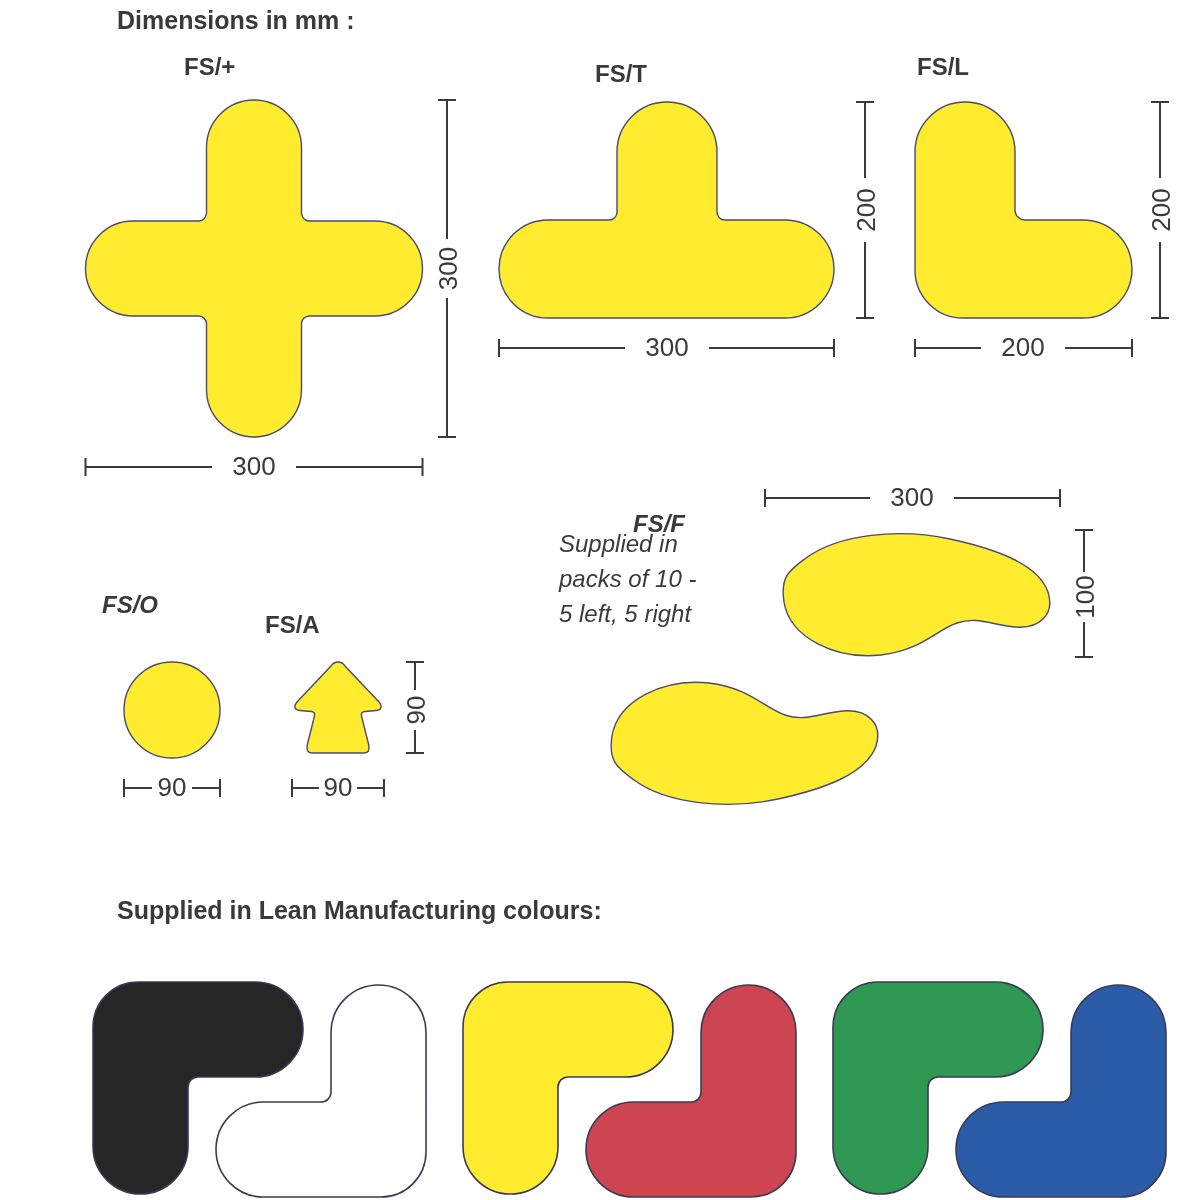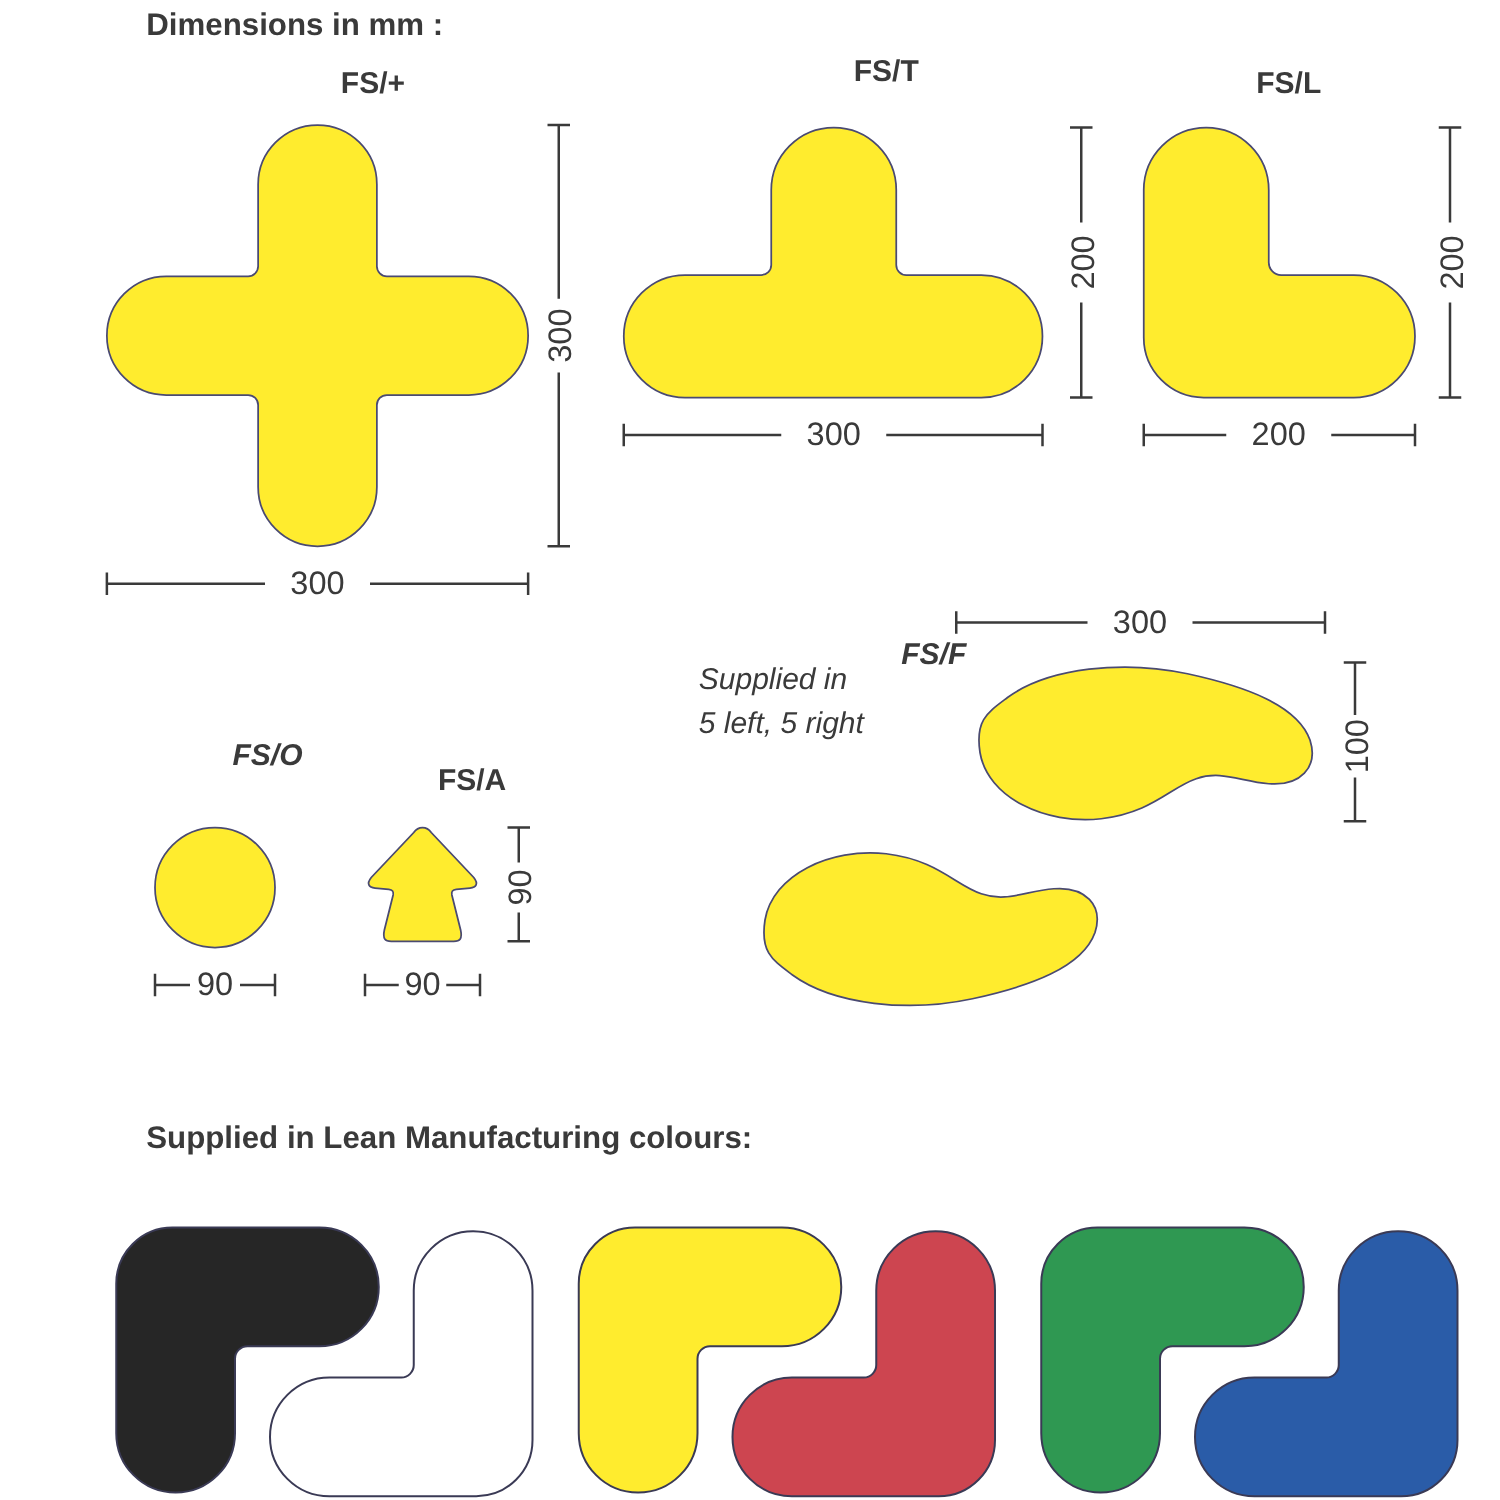--- a/index.html
+++ b/index.html
@@ -1,43 +1,44 @@
 <!DOCTYPE html>
 <html style="--ink: #3a3a3a; --outline: #4a4a72; --outline2: #3a3a55; --yellow: #ffec2e; --paper: #ffffff;"><head>
 <meta charset="utf-8">
 <style>
   html,body{margin:0;padding:0;background:#fff;}
   #canvas{position:relative;width:1200px;height:1200px;background:#fff;overflow:hidden;
           font-family:"Liberation Sans",sans-serif;margin-left:27px;}
   .abs{position:absolute;}
   .sec-title{position:absolute;font:700 25px "Liberation Sans",sans-serif;color:var(--ink);white-space:nowrap;}
-  .fig-label{position:absolute;width:140px;text-align:right;font:700 24px "Liberation Sans",sans-serif;color:var(--ink);}
+  .fig-label{position:absolute;width:140px;text-align:left;font:700 24px "Liberation Sans",sans-serif;color:var(--ink);}
   .note{position:absolute;width:220px;font:italic 400 24px "Liberation Sans",sans-serif;
         color:var(--ink);line-height:35px;}
   .yshape{fill:var(--yellow);stroke:var(--outline);stroke-width:1.4px;}
   .cshape{stroke:var(--outline2);stroke-width:1.6px;}
   .dim{stroke:var(--ink);stroke-width:2px;fill:none;}
   .dimnum{font:400 26px "Liberation Sans",sans-serif;fill:var(--ink);text-anchor:middle;}
 </style>
 </head>
 <body>
 
 <div id="canvas">
 
   <div class="sec-title" style="left:90px;top:6px;">Dimensions in mm :</div>
 
   <div class="fig-label" style="left:157px;top:53px;">FS/+</div>
-  <div class="fig-label" style="left:568px;top:44px;">FS/T</div>
+  <div class="fig-label" style="left:568px;top:60px;">FS/T</div>
   <div class="fig-label" style="left:890px;top:53px;">FS/L</div>
   <div class="fig-label" style="left:606px;top:510px;font-style:italic;">FS/F</div>
   <div class="fig-label" style="left:75px;top:591px;font-style:italic;">FS/O</div>
   <div class="fig-label" style="left:238px;top:611px;">FS/A</div>
 
   <div class="note" style="left:532px;top:526px;">
     <div>Supplied in</div>
+    <div>packs of 10 -</div>
     <div>5 left, 5 right</div>
   </div>
 
   <svg class="abs" style="left:40px;top:90px;" width="420" height="400" viewBox="0 0 420 400">
     <path class="yshape" d="M139.5 57.5 A47.5 47.5 0 0 1 234.5 57.5 L234.5 123 A8 8 0 0 0 242.5 131 L308 131
          A47.5 47.5 0 0 1 308 226 L242.5 226 A8 8 0 0 0 234.5 234 L234.5 299.5
          A47.5 47.5 0 0 1 139.5 299.5 L139.5 234 A8 8 0 0 0 131.5 226 L66 226
          A47.5 47.5 0 0 1 66 131 L131.5 131 A8 8 0 0 0 139.5 123 Z"></path>
     <g>
       <path class="dim" d="M371 10 H389 M371 347 H389 M380 10 V149 M380 208 V347"></path>

